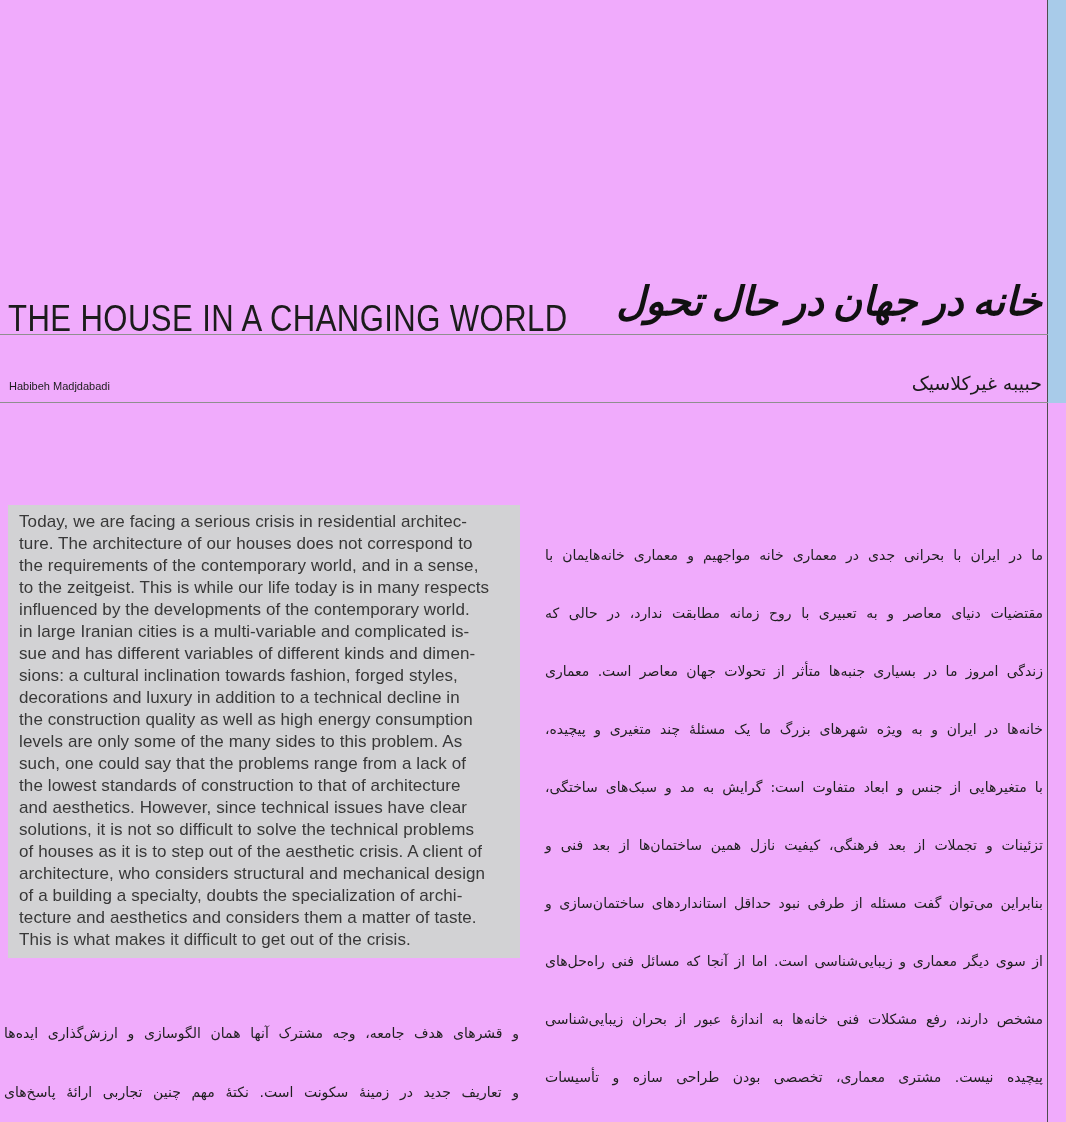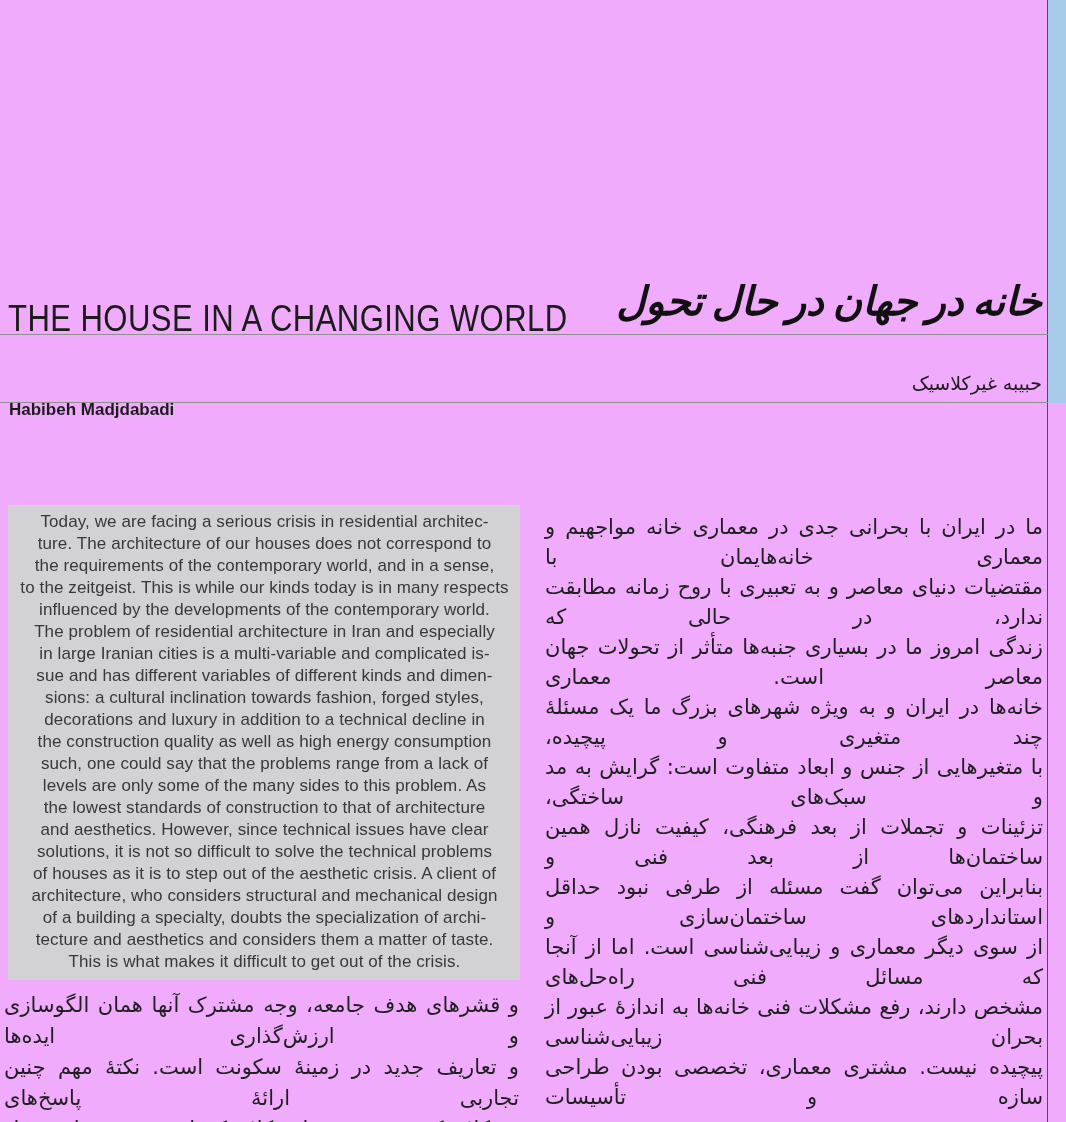--- a/index.html
+++ b/index.html
@@ -29,22 +29,22 @@
   #title-fa{
     position:absolute;right:24px;top:278px;
     direction:rtl;font-family:"DejaVu Sans",sans-serif;
     font-weight:bold;font-size:40px;color:#111;
     white-space:nowrap;word-spacing:-5px;font-style:italic;
   }
   .hrule{position:absolute;left:0;height:1px;width:1048px;background:#8f8f8f;}
   #rule-top{top:334px;}
   #rule-bottom{top:402px;}
   #author-en{
-    position:absolute;left:9px;top:400px;
-    font-size:17px;color:#1c1c1c;white-space:nowrap;font-weight:bold;
+    position:absolute;left:9px;top:380px;
+    font-size:11px;color:#1c1c1c;white-space:nowrap;
   }
   #author-fa{
     position:absolute;right:24px;top:372px;
     direction:rtl;font-family:"DejaVu Sans",sans-serif;
     font-size:19px;color:#1c1c1c;white-space:nowrap;
   }
   
   #abstract-box{
     position:absolute;left:8px;top:505px;width:512px;
     box-sizing:border-box;
@@ -64,22 +64,22 @@
     color:#1f1f1f;
   }
   
   #fa-col-left{
     position:absolute;left:4px;top:990px;width:515px;
     direction:rtl;
     font-family:"DejaVu Sans",sans-serif;
     color:#1f1f1f;
   }
   .fa-line{
-    font-size:21px;line-height:30px;
-    text-align:justify;text-align-last:justify;
+    font-size:14px;line-height:30px;
+    text-align:justify;text-align-last:justify;margin-top:28px;
   }
   #fa-col-left .fa-line{line-height:31px;}
 </style>
 </head>
 <body>
 
 <div id="page">
 
   <div id="accent-bar" style="background: rgb(168, 203, 233);"></div>
   <div id="col-rule"></div>
@@ -87,34 +87,33 @@
   <div id="title-en">THE HOUSE IN A CHANGING WORLD</div>
   <div id="title-fa">خانه در جهان در حال تحول</div>
 
   <div id="rule-top" class="hrule"></div>
 
   <div id="author-en">Habibeh Madjdabadi</div>
   <div id="author-fa">حبیبه غیرکلاسیک</div>
 
   <div id="rule-bottom" class="hrule"></div>
 
-  <div id="abstract-box" style="background: rgb(210, 210, 212); text-align: center;">
+  <div id="abstract-box" style="background: rgb(210, 210, 212);">
       <div class="en-line">Today, we are facing a serious crisis in residential architec-</div>
       <div class="en-line">ture. The architecture of our houses does not correspond to</div>
       <div class="en-line">the requirements of the contemporary world, and in a sense,</div>
-      <div class="en-line">to the zeitgeist. This is while our kinds today is in many respects</div>
+      <div class="en-line">to the zeitgeist. This is while our life today is in many respects</div>
       <div class="en-line">influenced by the developments of the contemporary world.</div>
-      <div class="en-line">The problem of residential architecture in Iran and especially</div>
       <div class="en-line">in large Iranian cities is a multi-variable and complicated is-</div>
       <div class="en-line">sue and has different variables of different kinds and dimen-</div>
       <div class="en-line">sions: a cultural inclination towards fashion, forged styles,</div>
       <div class="en-line">decorations and luxury in addition to a technical decline in</div>
       <div class="en-line">the construction quality as well as high energy consumption</div>
+      <div class="en-line">levels are only some of the many sides to this problem. As</div>
       <div class="en-line">such, one could say that the problems range from a lack of</div>
-      <div class="en-line">levels are only some of the many sides to this problem. As</div>
       <div class="en-line">the lowest standards of construction to that of architecture</div>
       <div class="en-line">and aesthetics. However, since technical issues have clear</div>
       <div class="en-line">solutions, it is not so difficult to solve the technical problems</div>
       <div class="en-line">of houses as it is to step out of the aesthetic crisis. A client of</div>
       <div class="en-line">architecture, who considers structural and mechanical design</div>
       <div class="en-line">of a building a specialty, doubts the specialization of archi-</div>
       <div class="en-line">tecture and aesthetics and considers them a matter of taste.</div>
       <div class="en-line">This is what makes it difficult to get out of the crisis.</div>
     </div>
 

